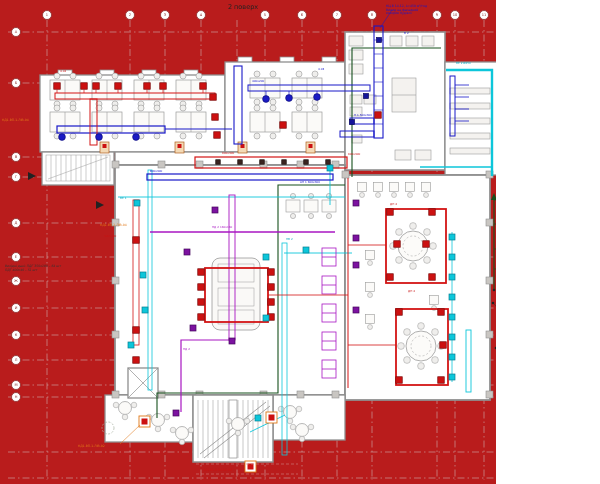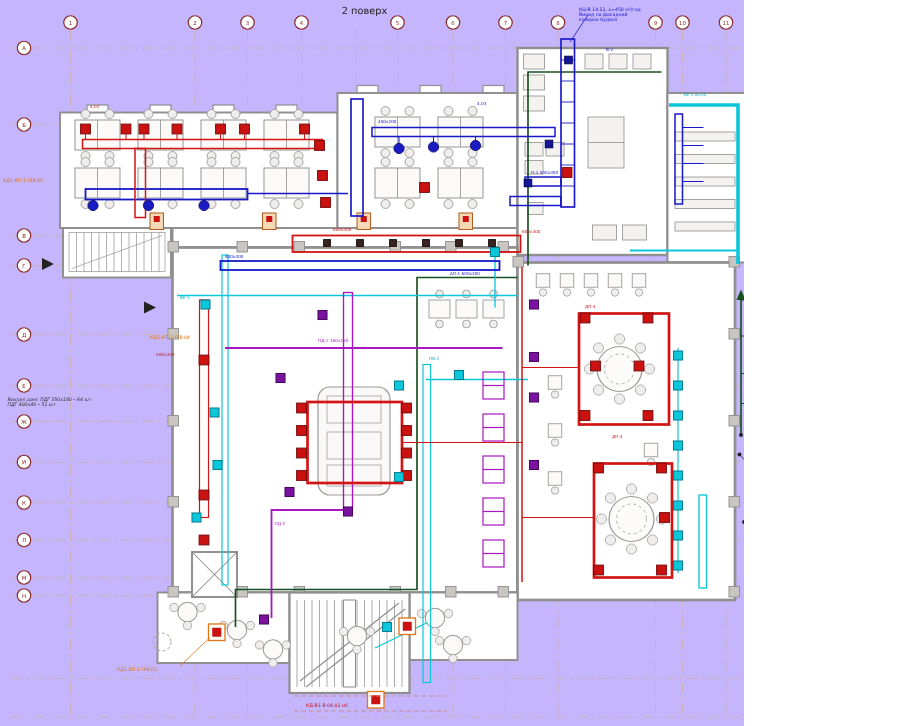--- a/index.html
+++ b/index.html
@@ -1,16 +1,16 @@
 <!DOCTYPE html>
 <html><head>
 <meta charset="utf-8">
 <style>
   html,body{margin:0;padding:0;background:#fff;}
-  .page{position:relative;width:496px;height:484px;background:#c4b5fd;overflow:hidden;}
+  .page{position:relative;width:496px;height:484px;background:#b91c1c;overflow:hidden;}
   svg{display:block;}
   svg text{font-family:"DejaVu Sans",sans-serif;}
 </style>
 </head>
 <body>
 
 <div class="page">
 <svg id="plan" viewBox="0 0 600 484" width="600" height="484" xmlns="http://www.w3.org/2000/svg">
 
   <defs>

